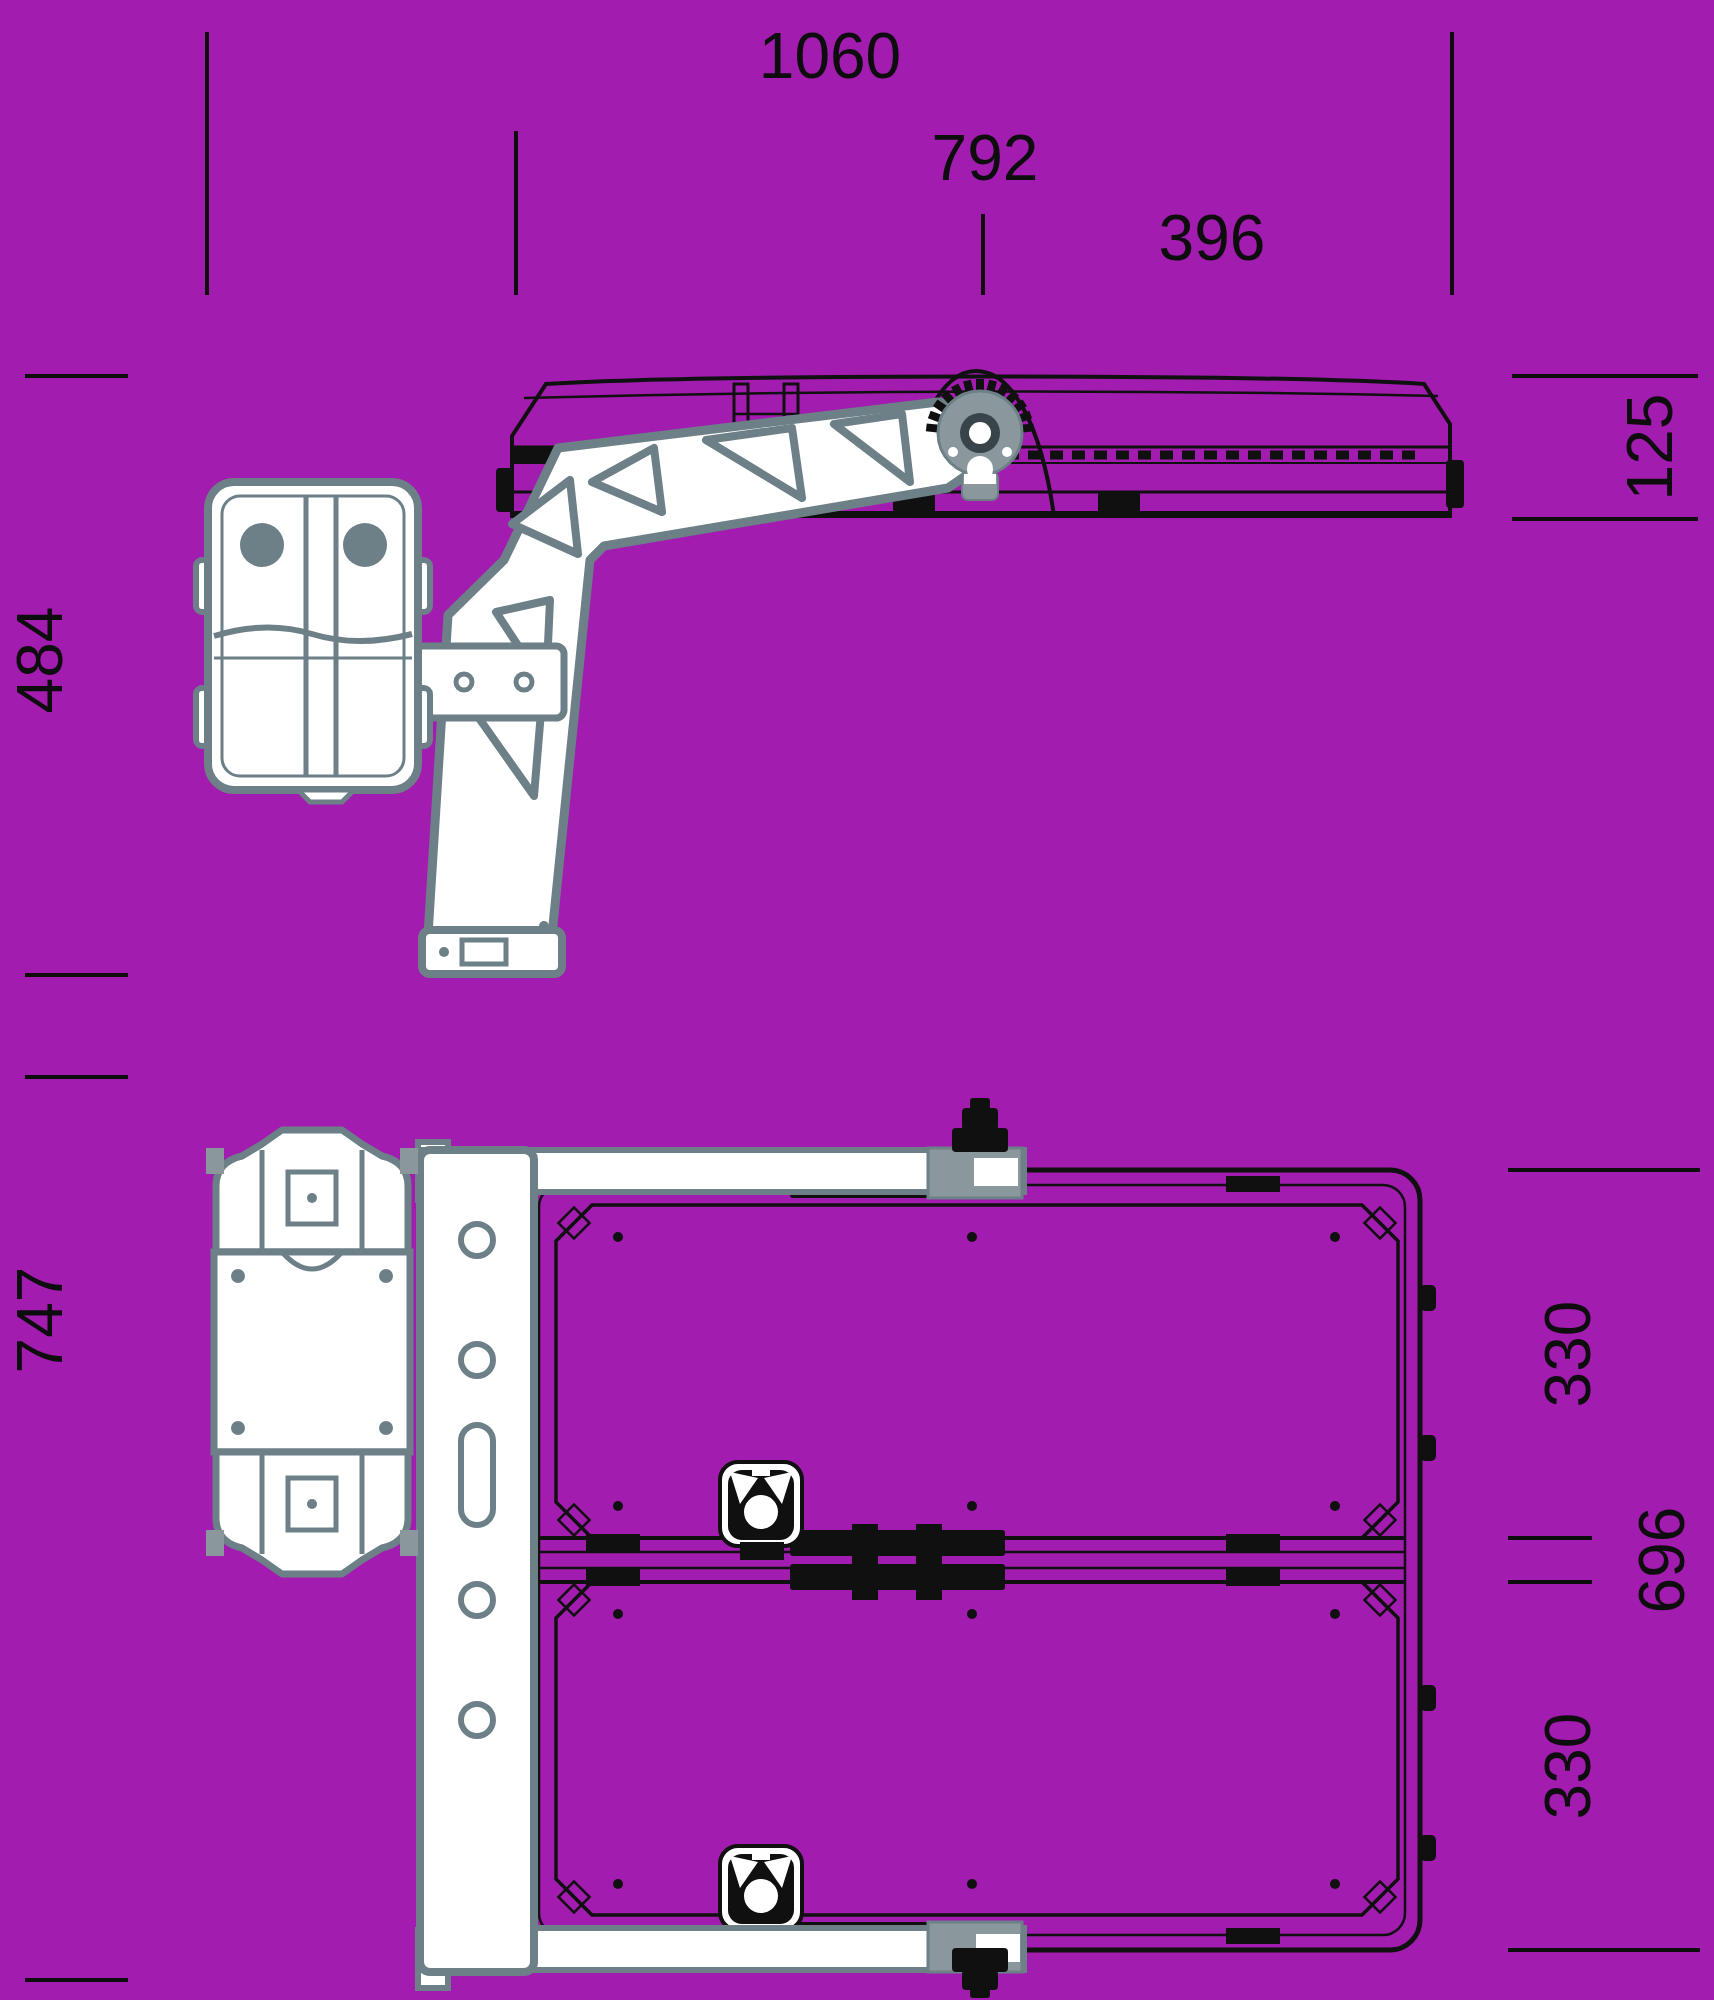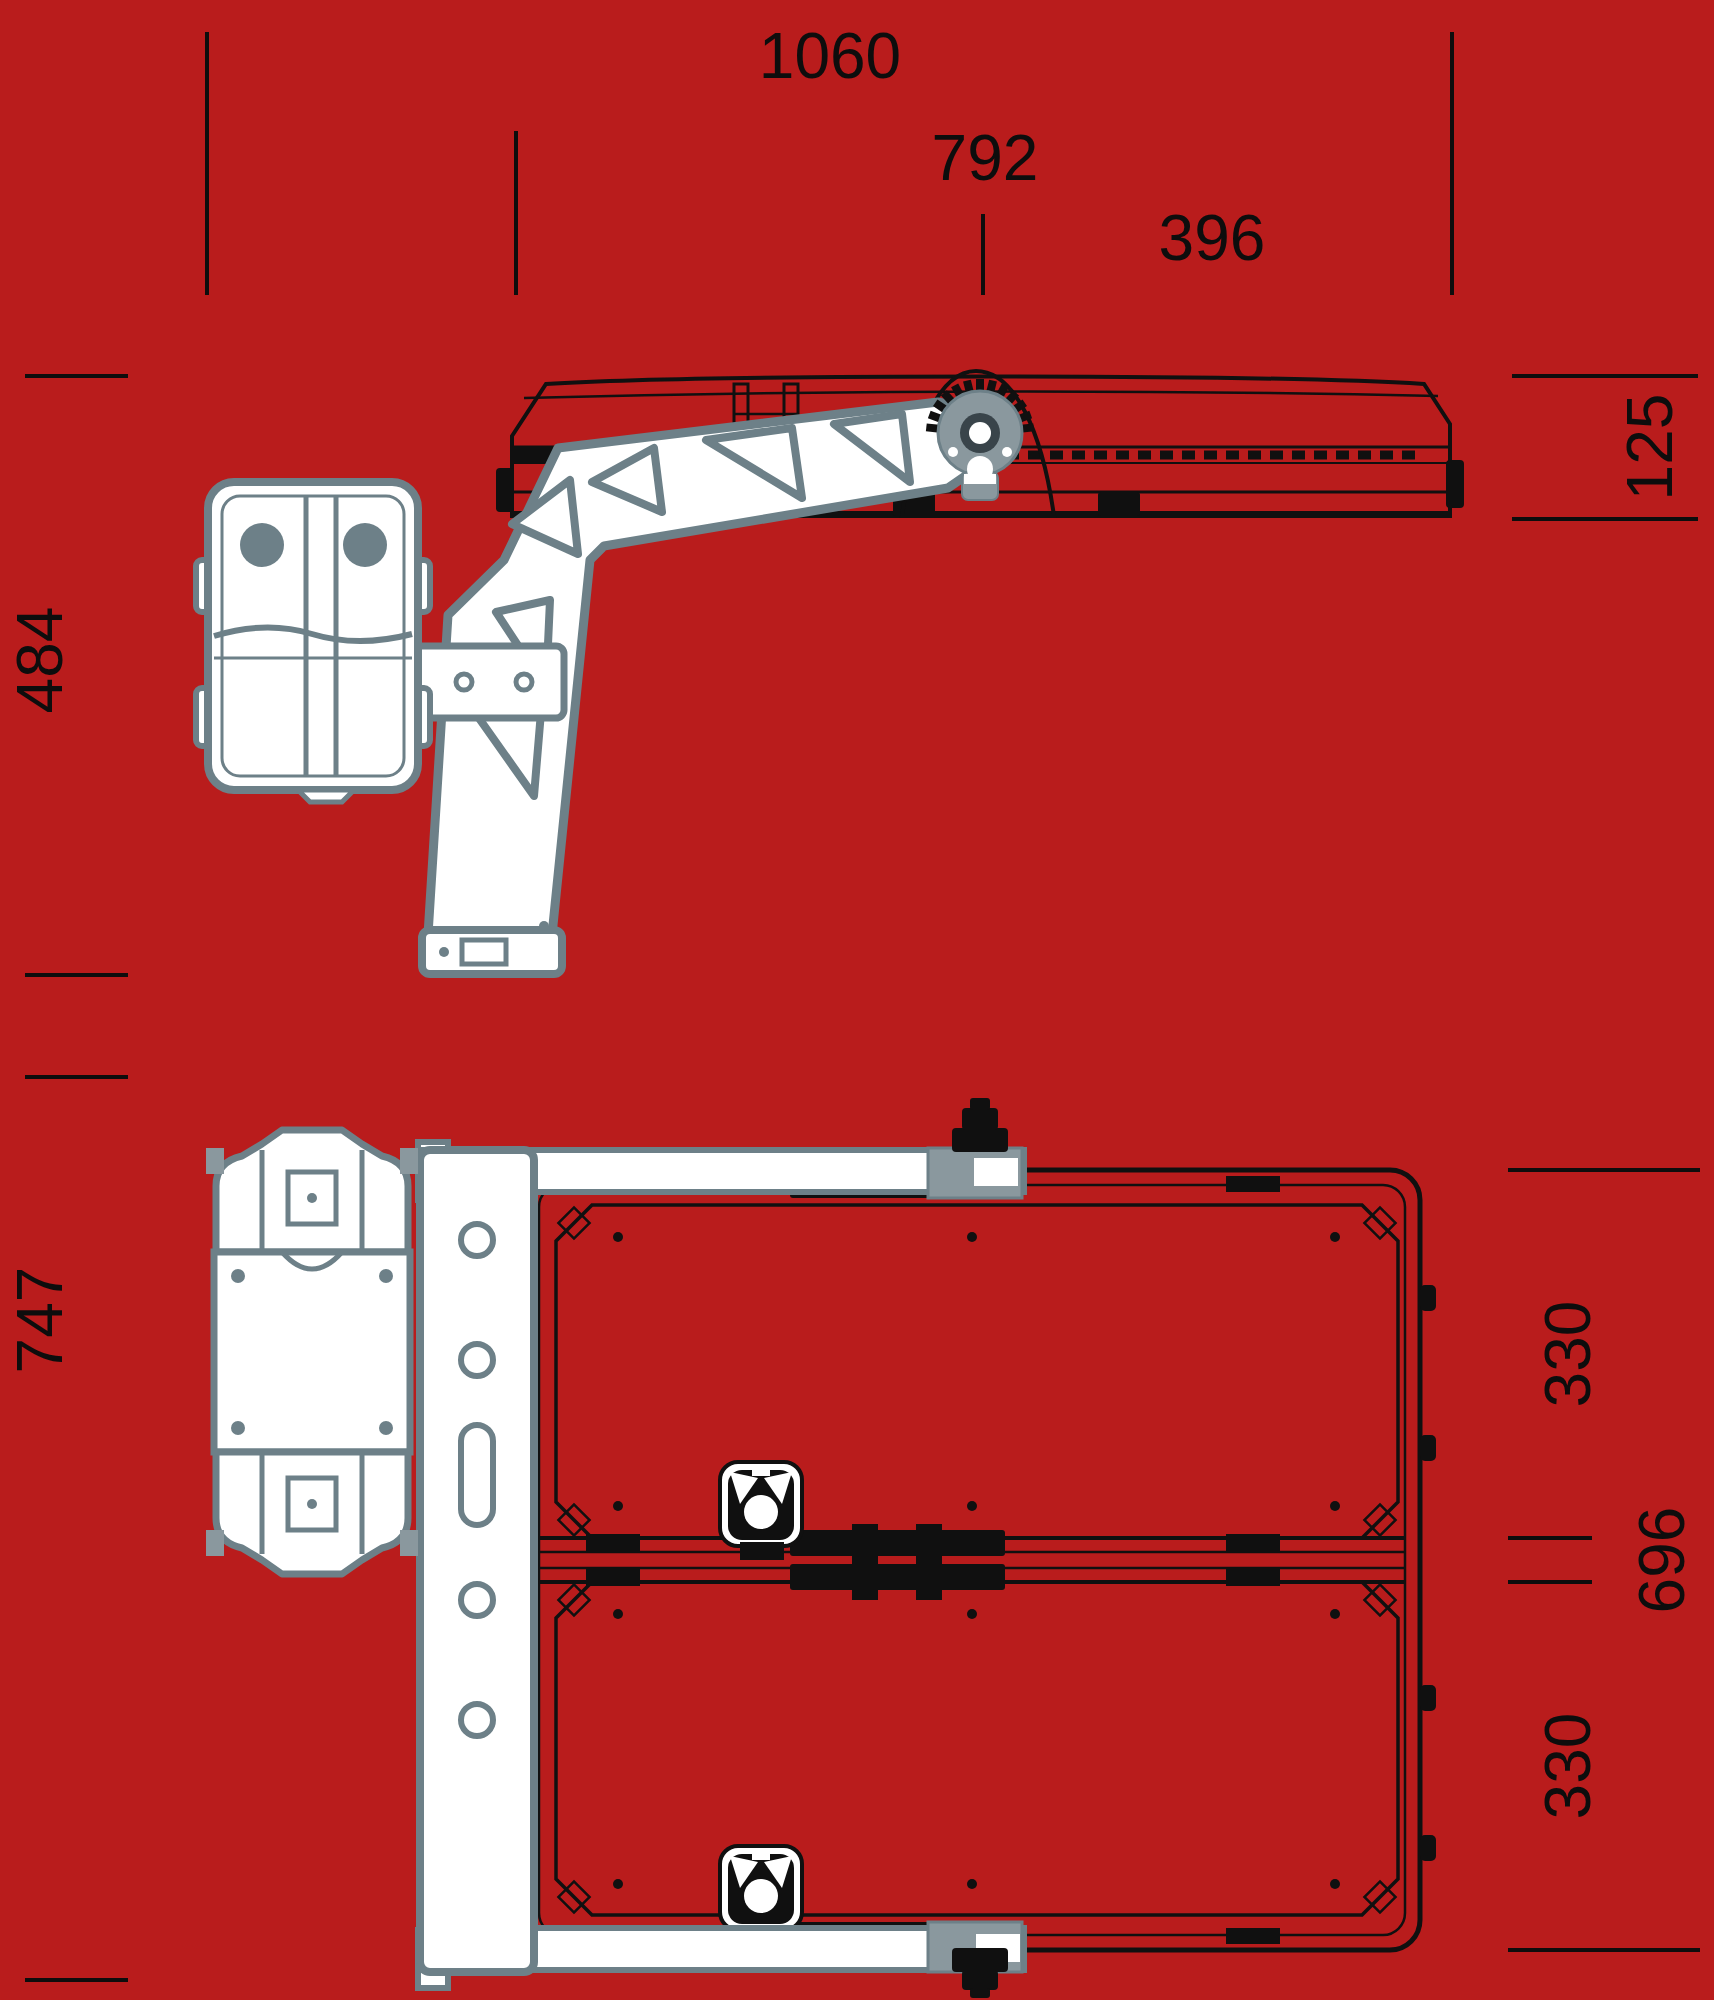--- a/index.html
+++ b/index.html
@@ -1,16 +1,16 @@
 <!DOCTYPE html>
 <html><head>
 <meta charset="utf-8">
 <style>
   html,body{margin:0;padding:0;background:#ffffff;}
-  .stage{width:1714px;height:2000px;position:relative;background:#b91c1c;overflow:hidden;}
+  .stage{width:1714px;height:2000px;position:relative;background:#a21caf;overflow:hidden;}
   svg{display:block;}
   .dim-text{
     font-family:"Liberation Sans", sans-serif;
     font-size:64px;
     fill:#0d0d0d;
     letter-spacing:0px;
   }
   .tick{stroke:#0d0d0d;stroke-width:4;fill:none;}
   .blk{stroke:#101010;fill:none;}
   .gry{stroke:#6d8088;fill:#ffffff;}

